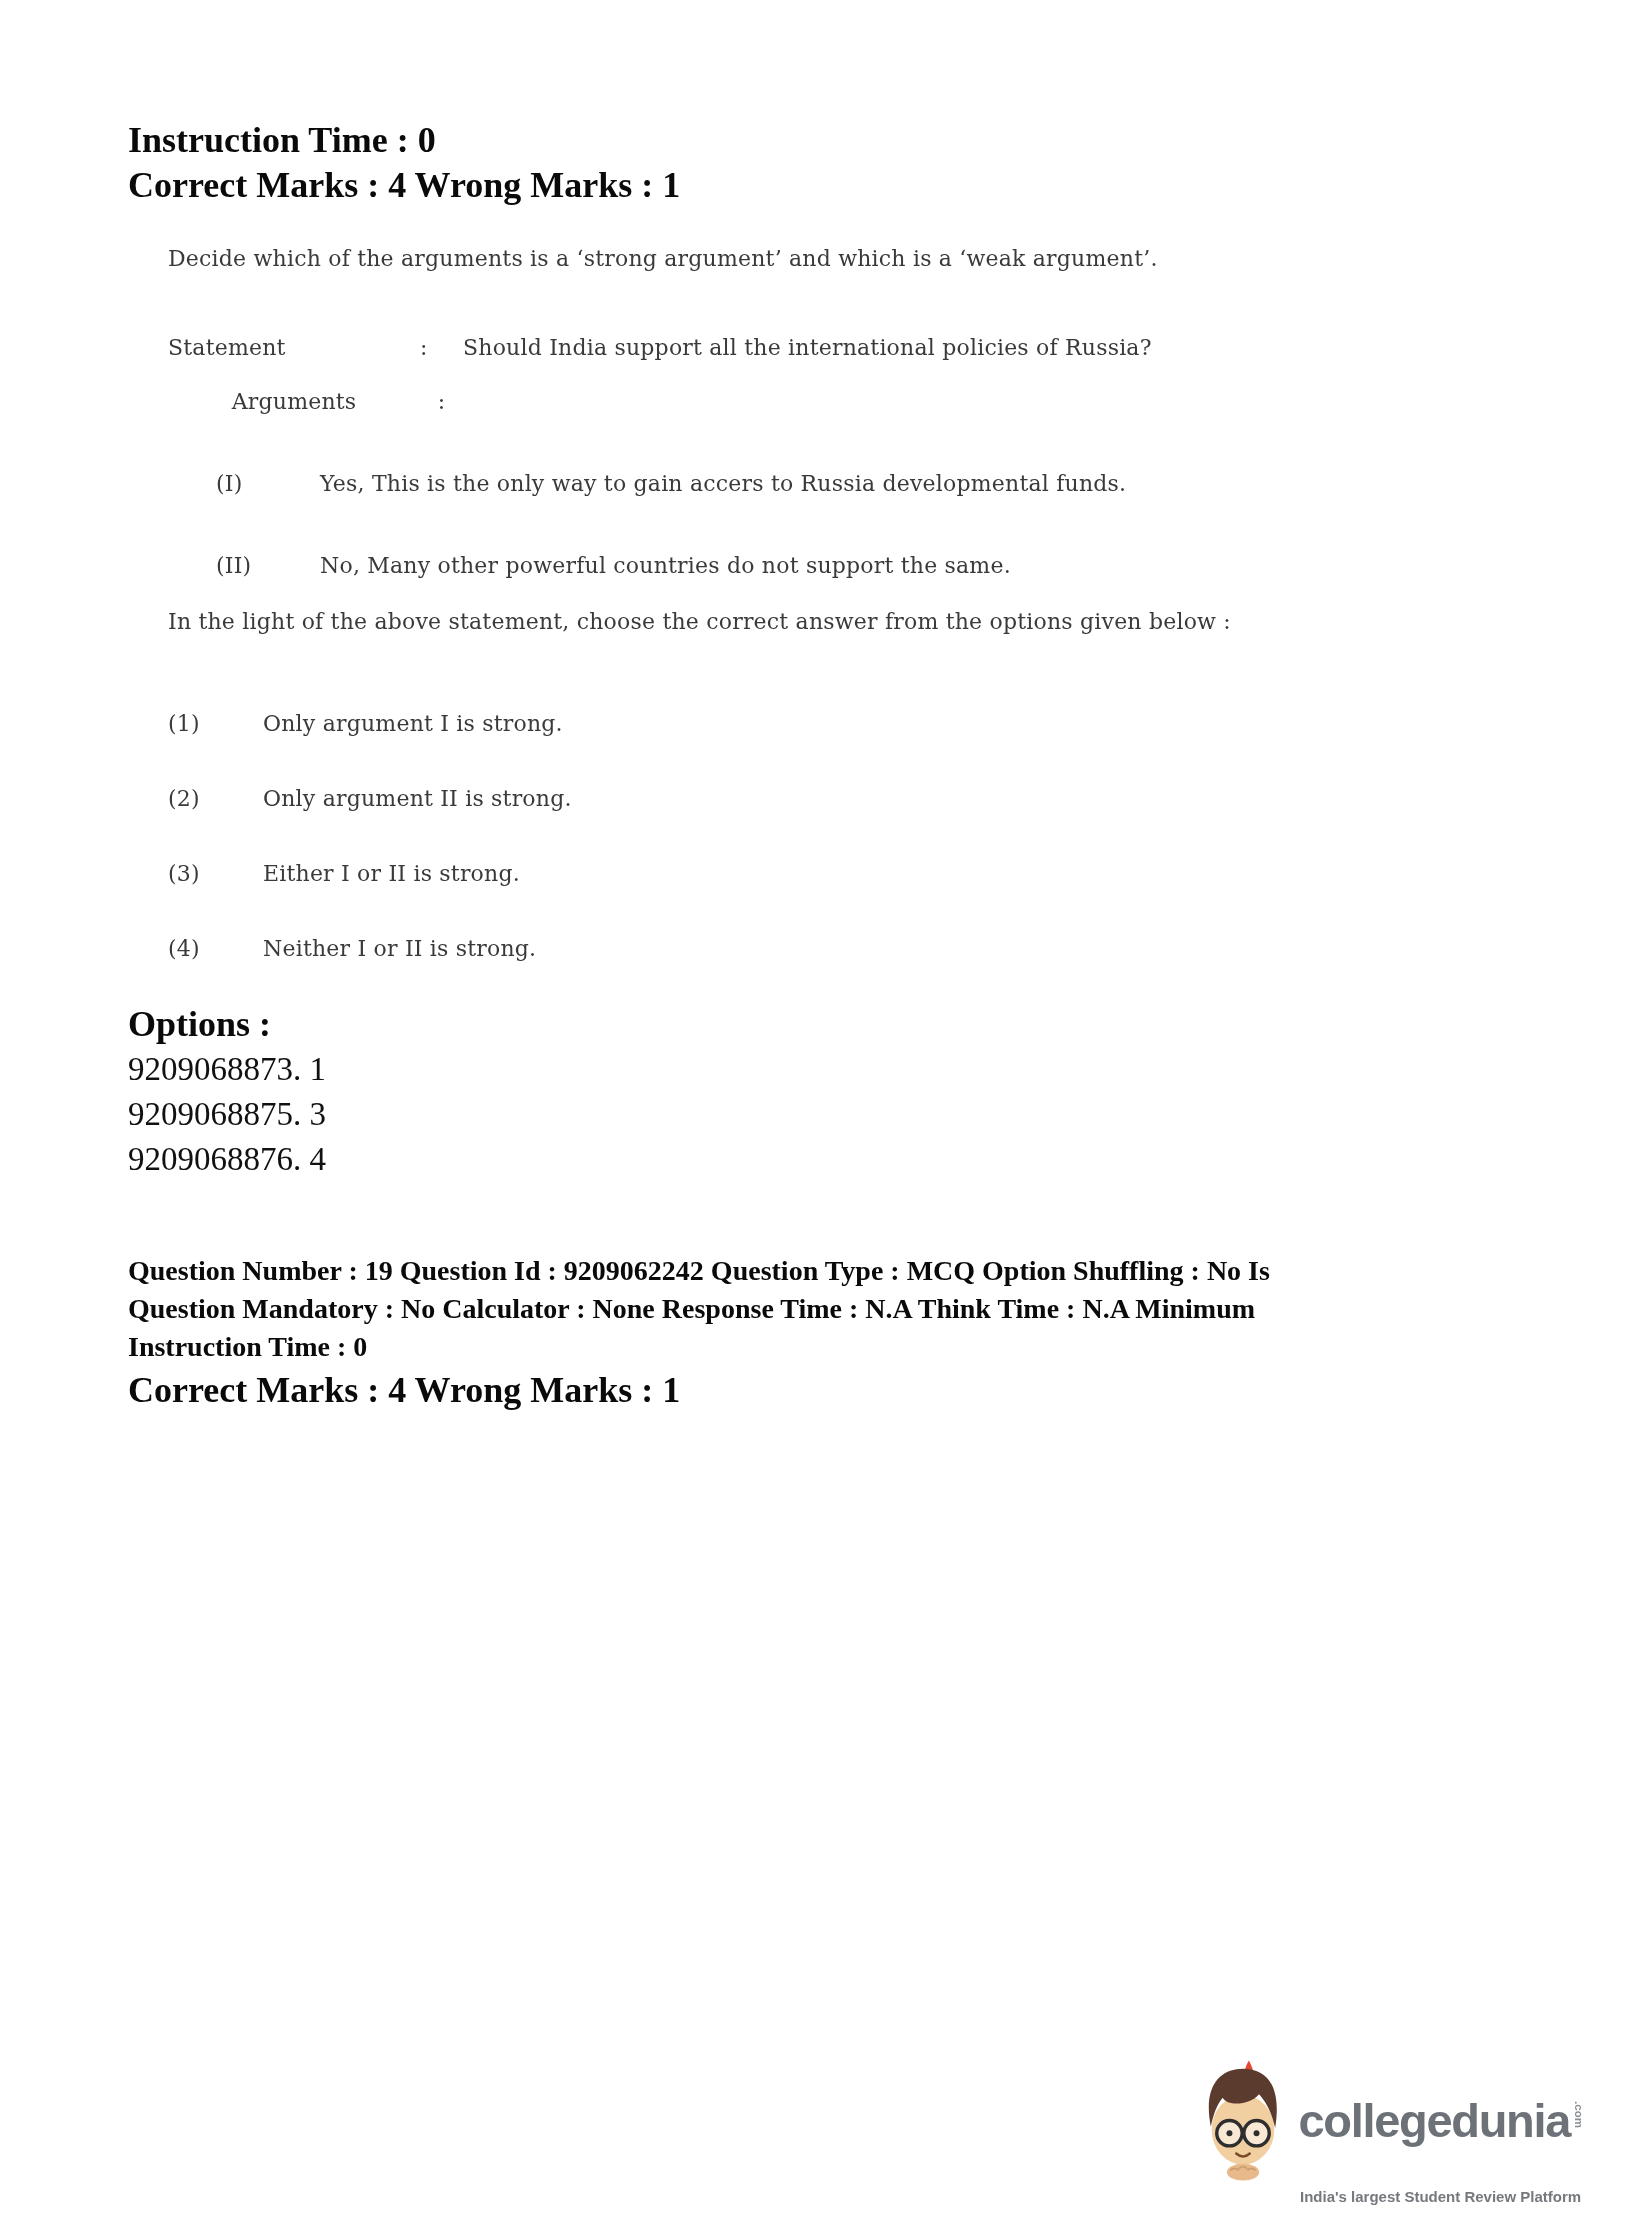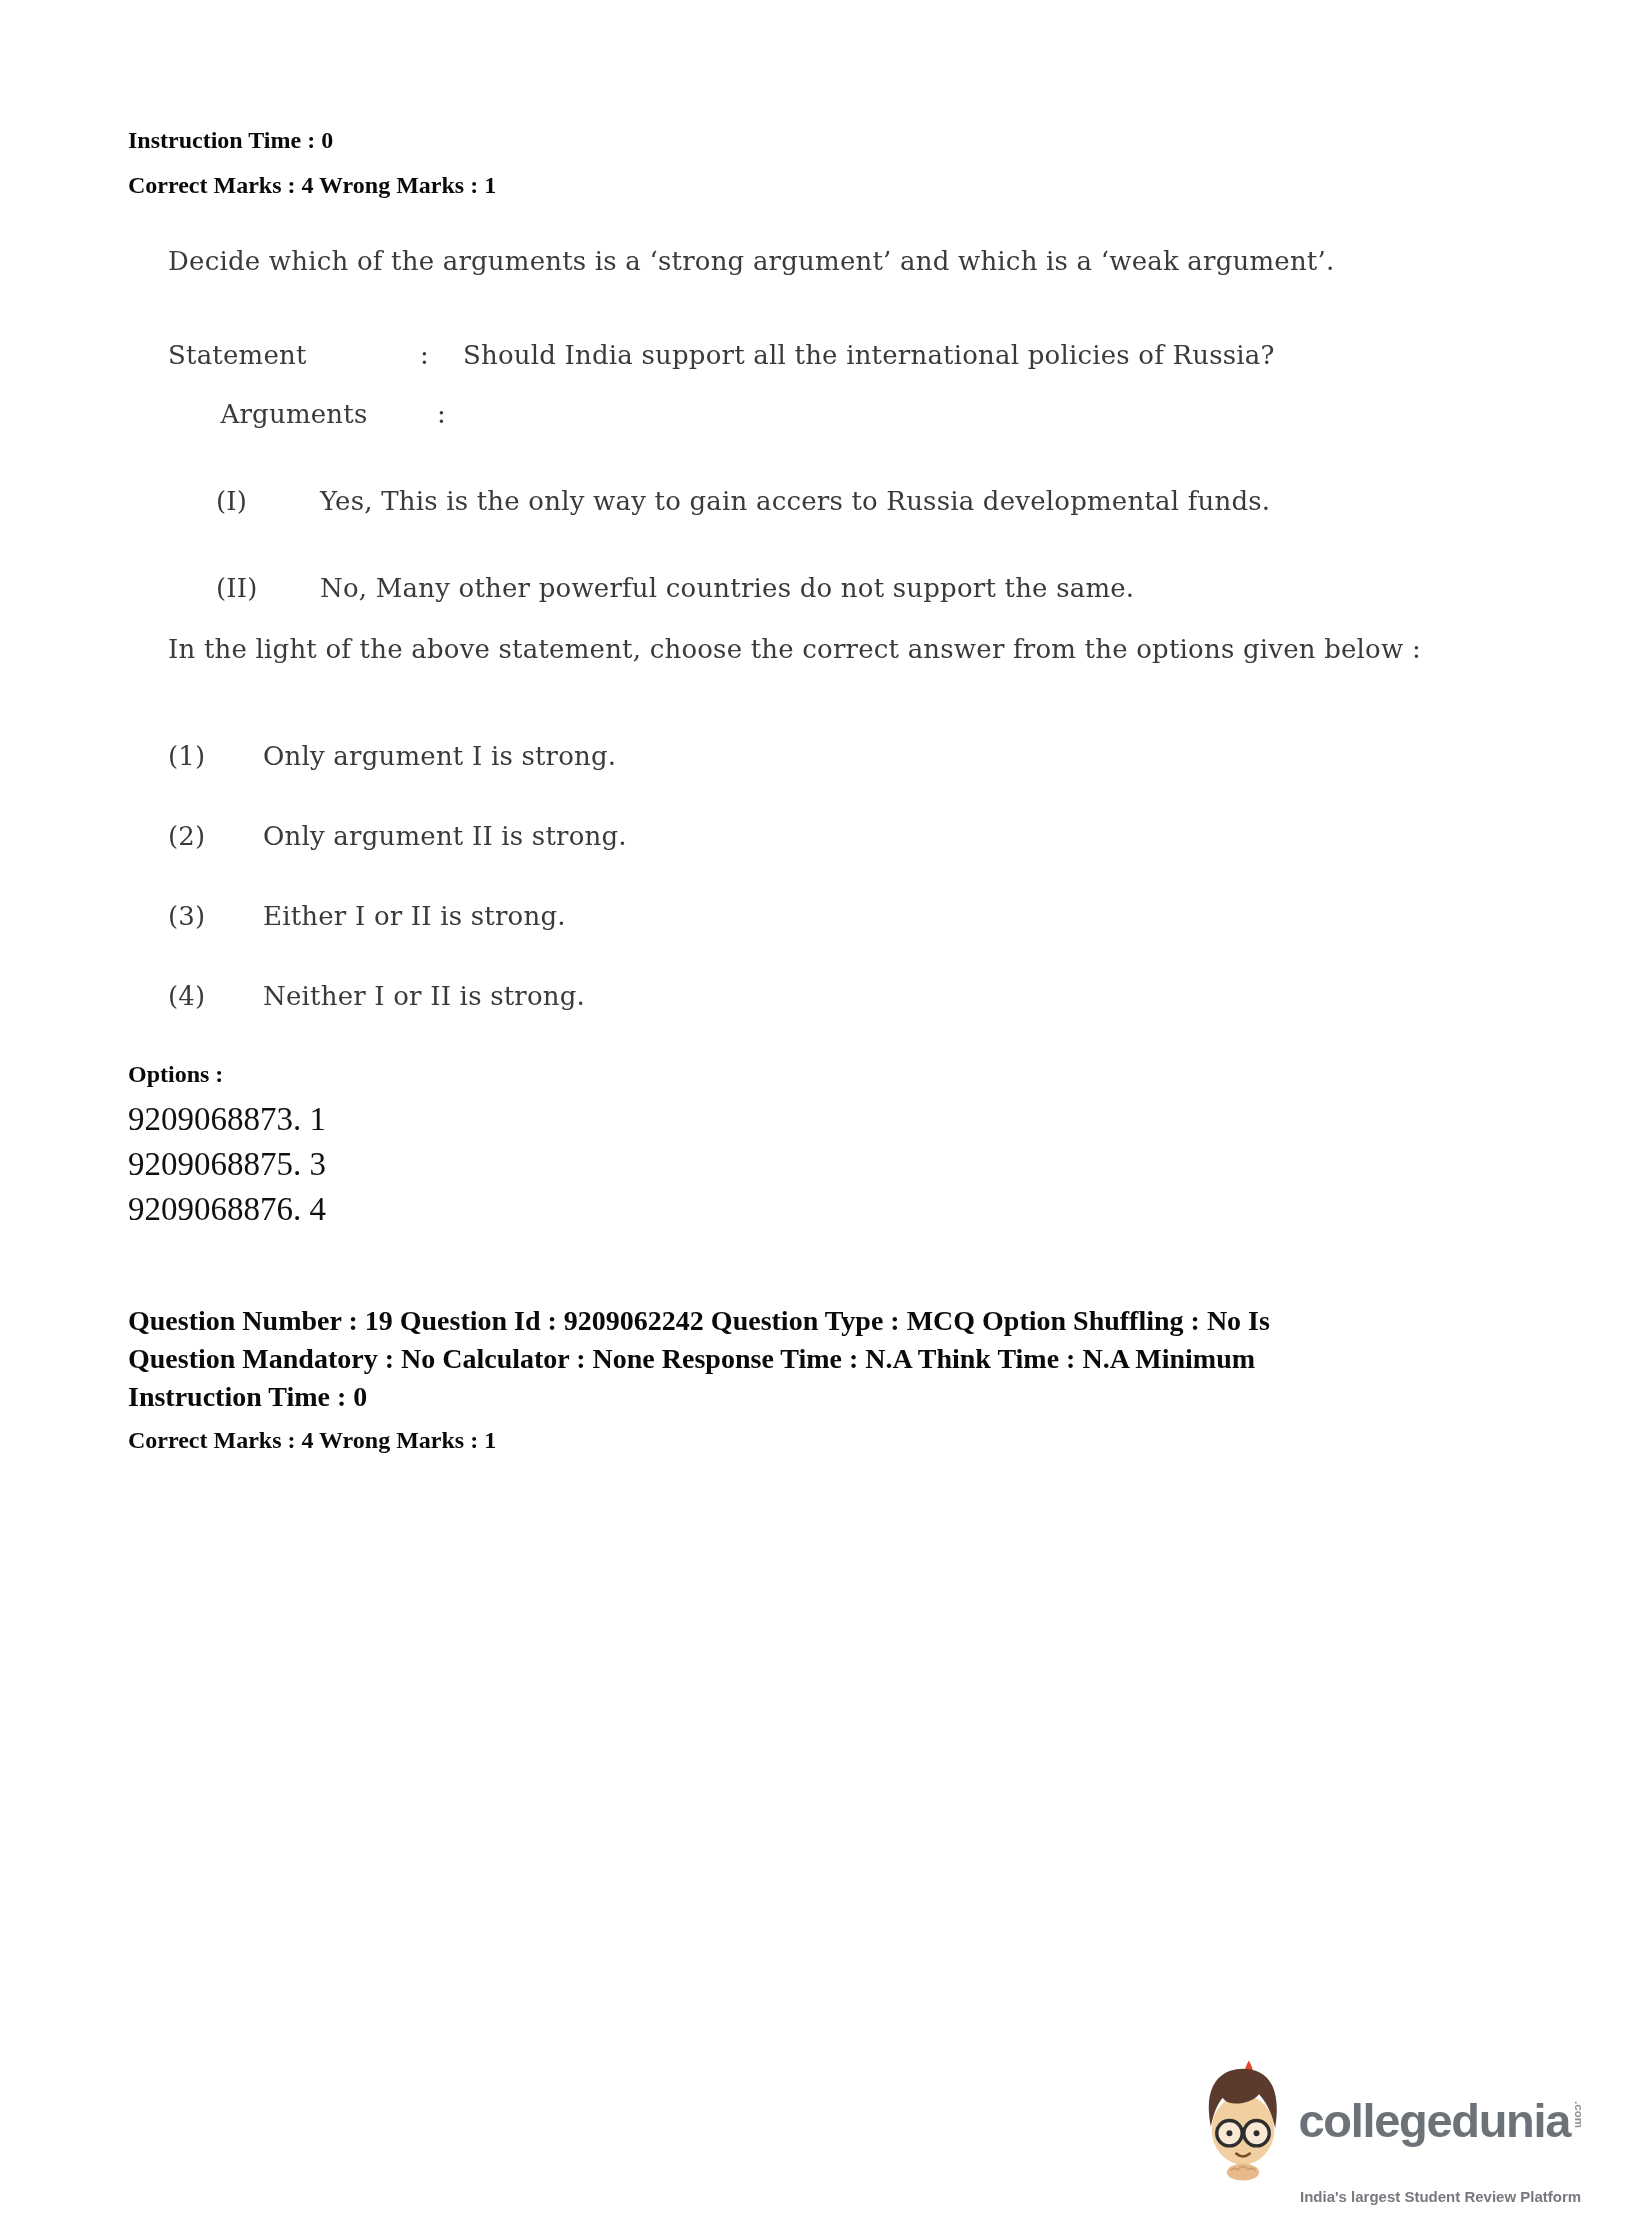--- a/index.html
+++ b/index.html
@@ -8,27 +8,27 @@
     width:1644px; height:2217px;
     background:#ffffff;
     box-sizing:border-box;
     padding:118px 107px 0 128px;
     font-family:"Liberation Serif", serif;
     color:#0b0b0b;
     overflow:hidden;
   }
   .bold-line {
     font-weight:bold;
-    font-size:24px;
+    font-size:36px;
     line-height:45px;
     color:#0a0a0a;
   }
   .qbody {
     font-family:"DejaVu Serif", serif;
-    font-size:26px;
+    font-size:22px;
     color:#3a3a3a;
     letter-spacing:0.2px;
     margin-left:40px;
   }
   .intro { margin-top:38px; }
   .row-grid {
     display:grid;
     grid-template-columns:252px 43px 1fr;
     align-items:baseline;
   }

